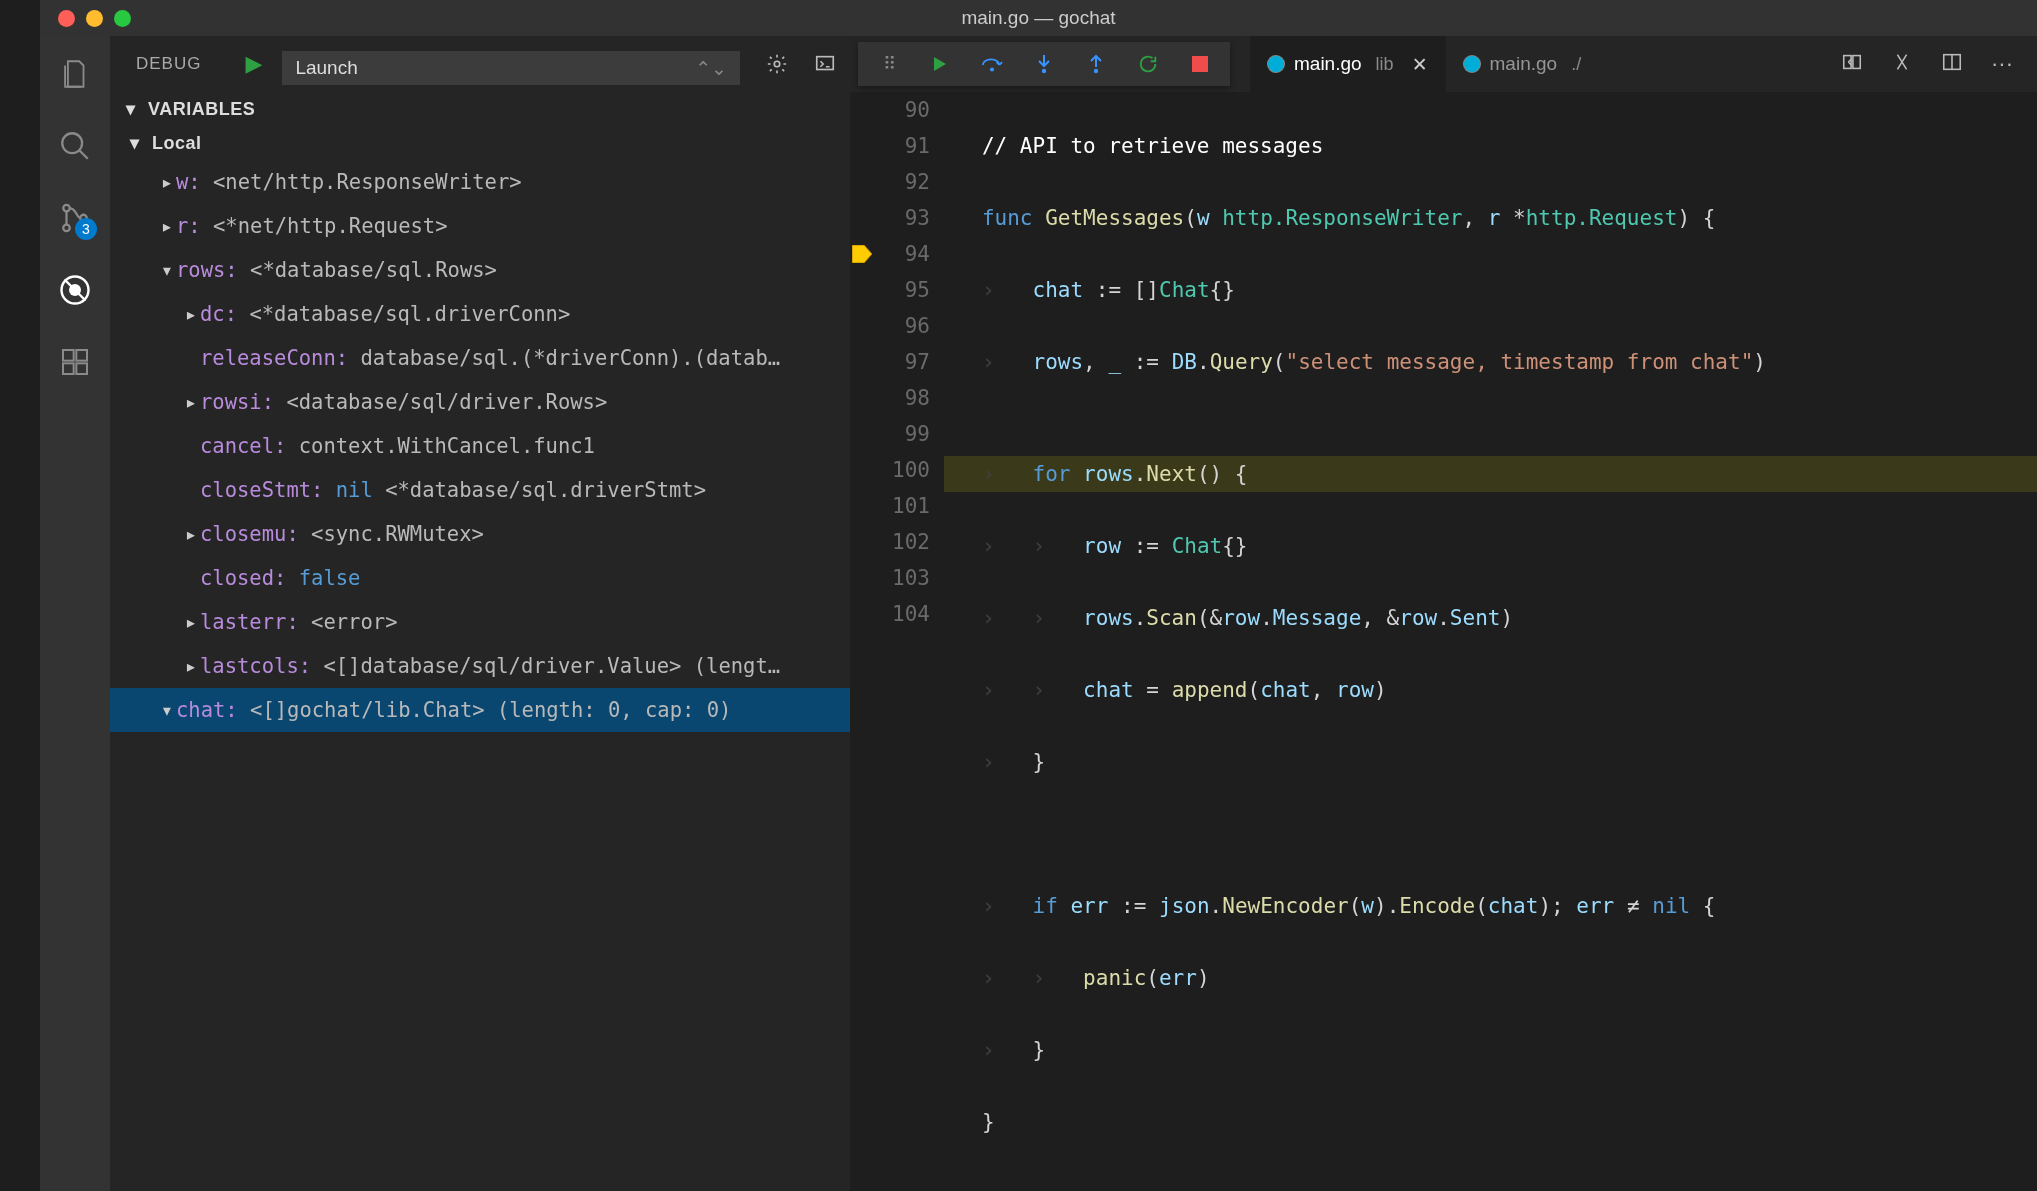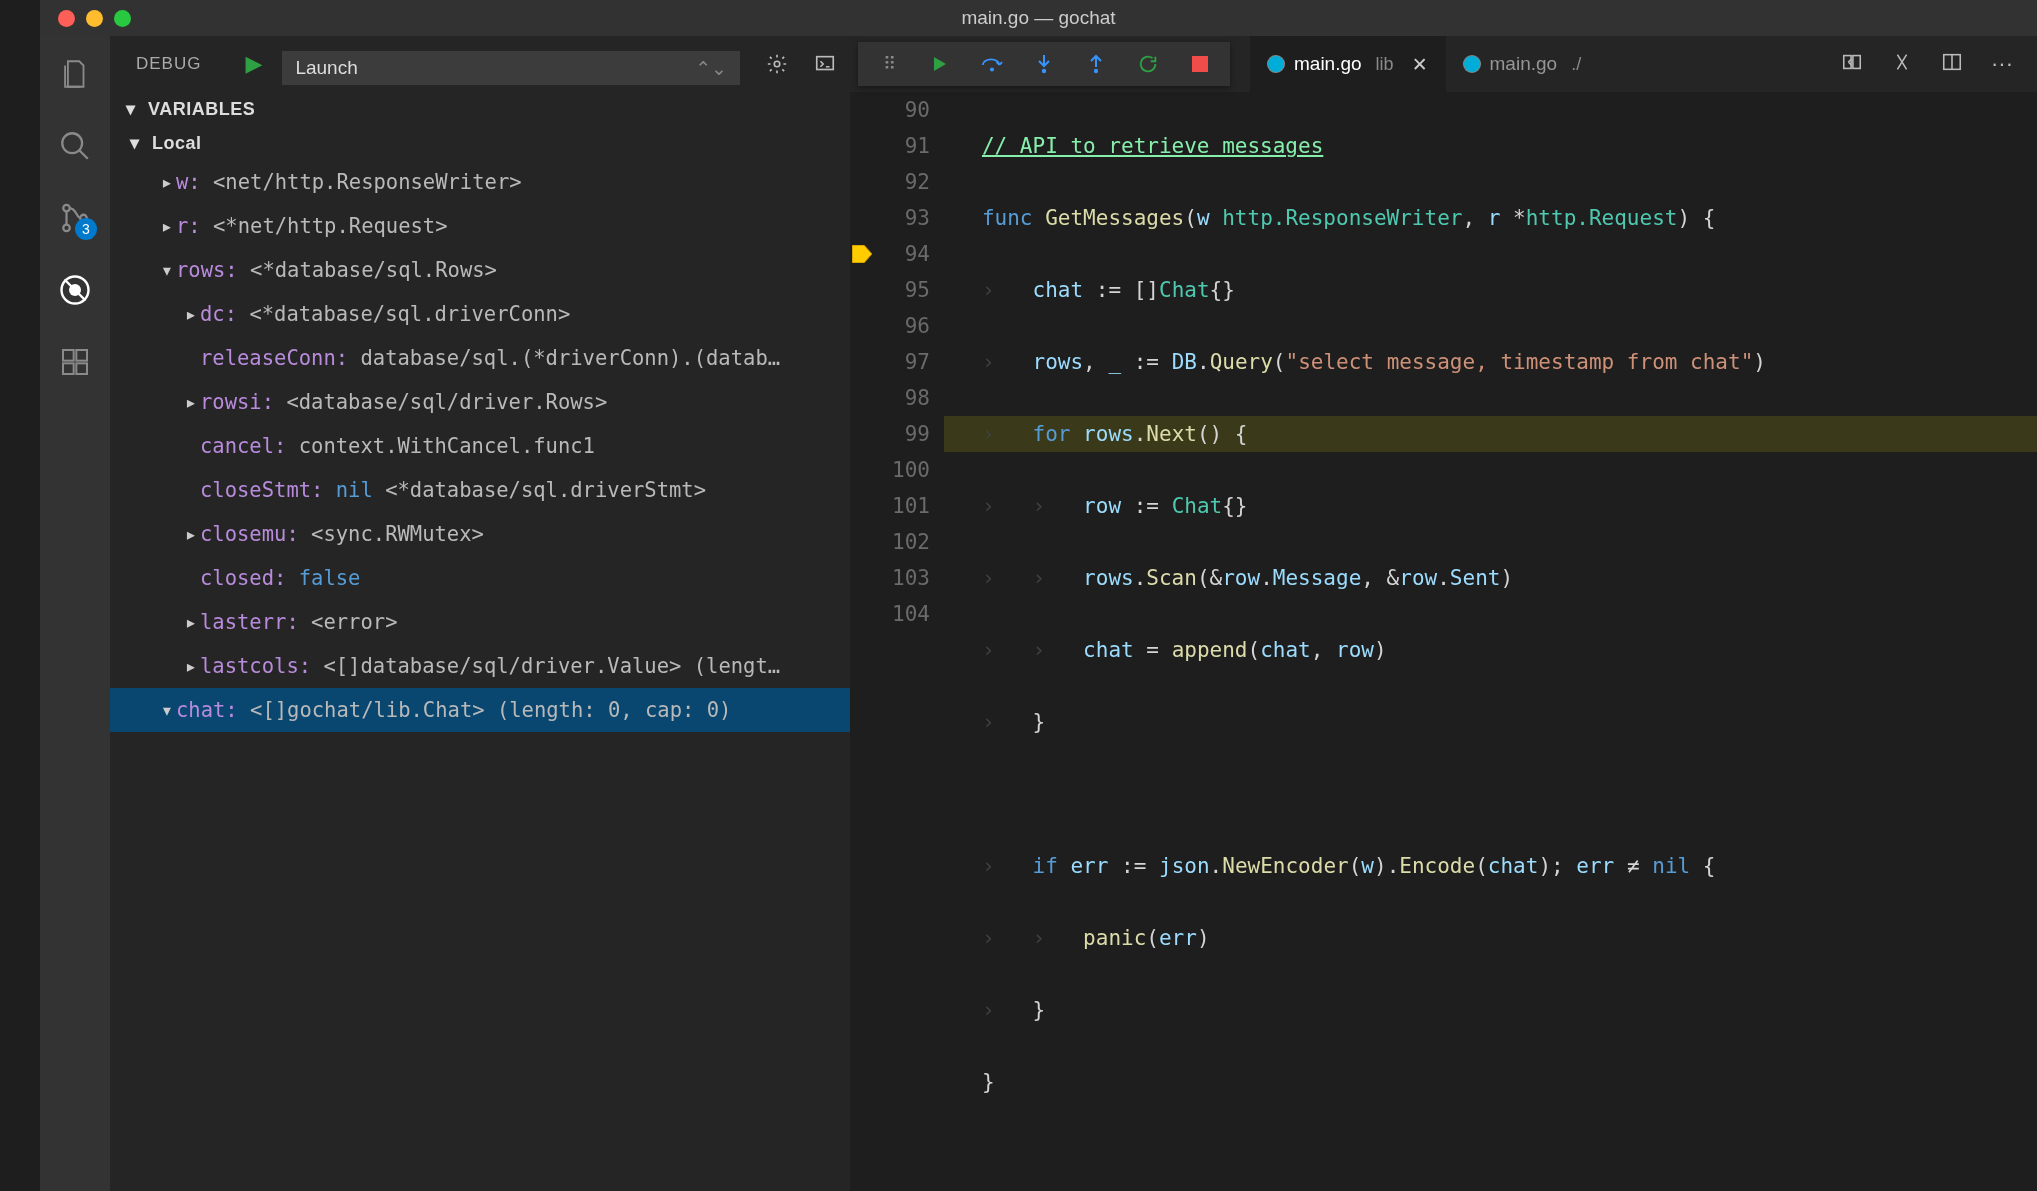--- a/index.html
+++ b/index.html
@@ -108,22 +108,22 @@
 .tab .dot.go { background:#00add8; border:none; width:16px; height:16px; }
 .tab-sub { color:#8a8a8a; font-size:18px; margin-left:4px; }
 .tab-close { color:#ccc; margin-left:8px; }
 .editor-actions { margin-left:auto; display:flex; gap:28px; padding-right:24px; color:#bbb; font-size:22px; }
 
 .code-area { display:flex; font-family:Menlo,Consolas,monospace; font-size:21px; line-height:36px; flex:1; min-height:0; }
 .gutter { width:70px; text-align:right; color:#6a6a6a; padding-right:14px; user-select:none; position:relative; }
 .bp-col { width:24px; position:relative; }
 .bp-mark { position:absolute; left:2px; width:20px; height:18px; }
 .code-body { flex:1; white-space:pre; overflow:hidden; }
-.hl-line { background:#3a3a1a; display:block; width:100%; }
-.tok-c { color:#86efac;text-decoration:underline; }
+.hl-line { background:#3a3a1a; display:block; width:100%;margin-top:40px; }
+.tok-c { color:#ffffff; }
 .tok-k { color:#569cd6; }
 .tok-f { color:#dcdcaa; }
 .tok-id { color:#9cdcfe; }
 .tok-t { color:#4ec9b0; }
 .tok-s { color:#ce9178; }
 .tok-p { color:#d4d4d4; }
 .tok-n { color:#d4d4d4; }
 .ws { color:#404040; }
 
 svg { display:block; }

